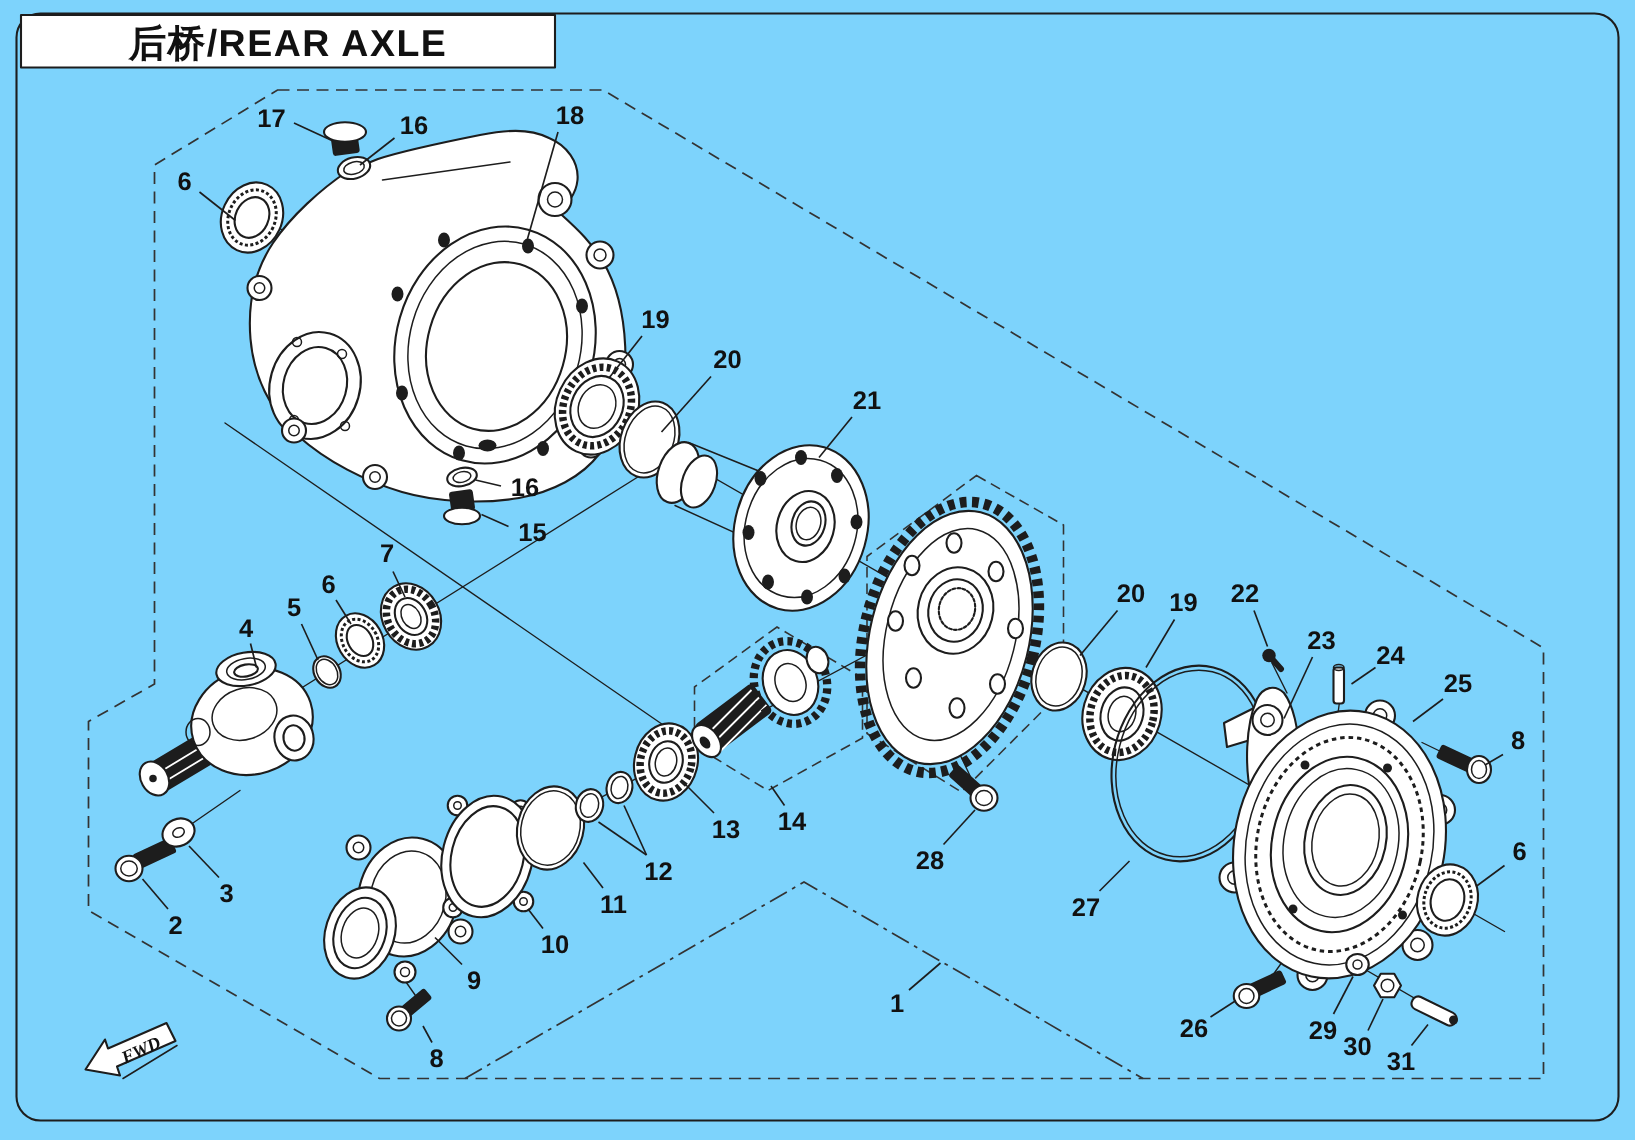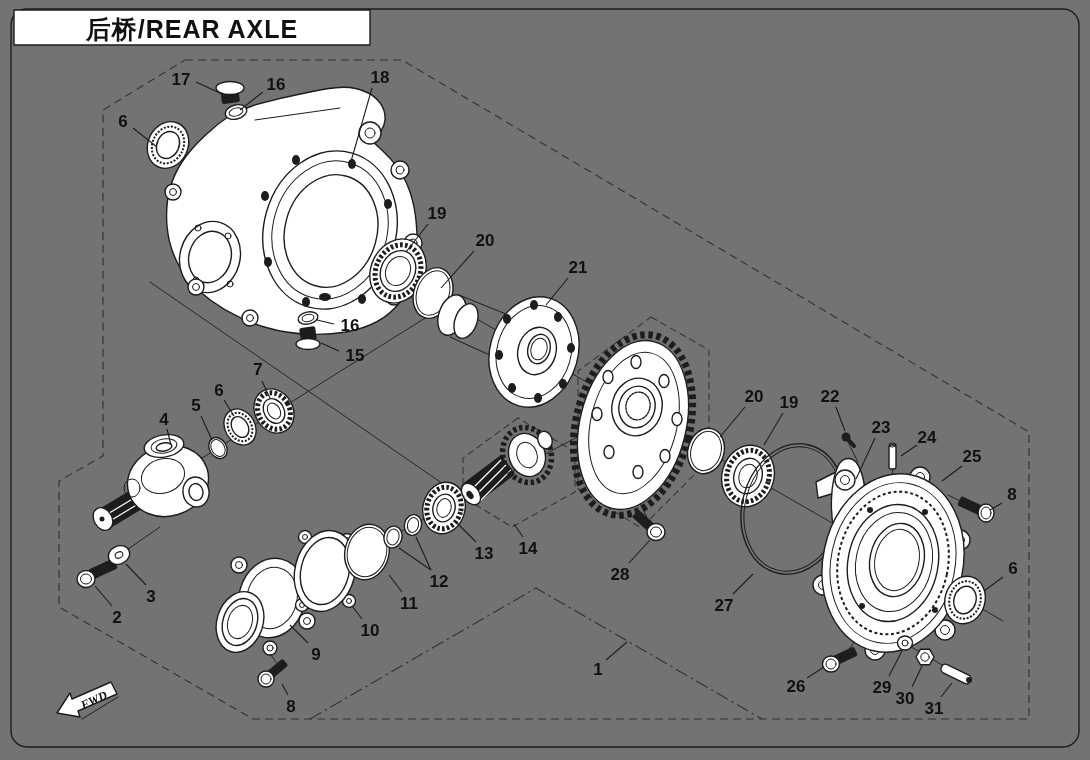--- a/index.html
+++ b/index.html
@@ -1,17 +1,17 @@
 <!DOCTYPE html>
 <html><head>
 <meta charset="utf-8">
 <style>
   html,body{margin:0;padding:0;background:#ffffff;width:1090px;height:760px;
     font-family:"Liberation Sans",sans-serif;}
-  #stage{position:relative;width:1090px;height:760px;background:#737373;overflow:hidden;}
+  #stage{position:relative;width:1090px;height:760px;background:#7dd3fc;overflow:hidden;}
   svg{position:absolute;left:0;top:0;}
   .ink{stroke:#1d1d1d;fill:none;stroke-width:1.4;stroke-linecap:round;stroke-linejoin:round;}
   .thin{stroke-width:1;}
   .fine{stroke-width:0.9;}
   .wfill{fill:#ffffff;stroke:#1d1d1d;stroke-width:1.4;stroke-linejoin:round;}
   .dark{fill:#1d1d1d;stroke:none;}
   .dash{stroke:#333;fill:none;stroke-width:1.15;stroke-dasharray:8 5;}
   .dashdot{stroke:#333;fill:none;stroke-width:1.15;stroke-dasharray:13 4 2.5 4;}
   .boxdash{stroke:#333;fill:none;stroke-width:1.05;stroke-dasharray:7 4;}
   .rollers{stroke:#1d1d1d;fill:none;stroke-width:5;stroke-dasharray:2.6 2.2;}

